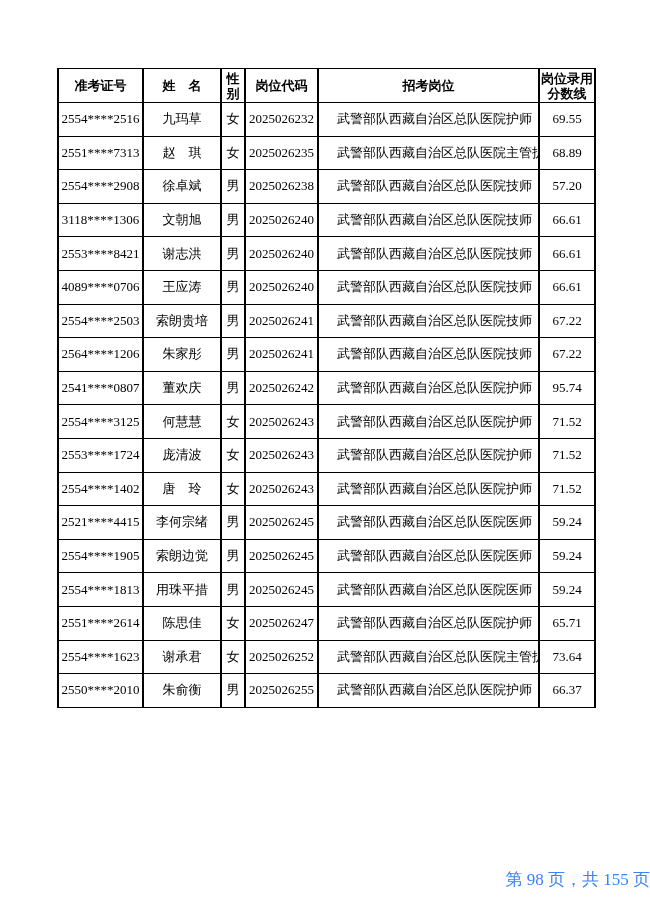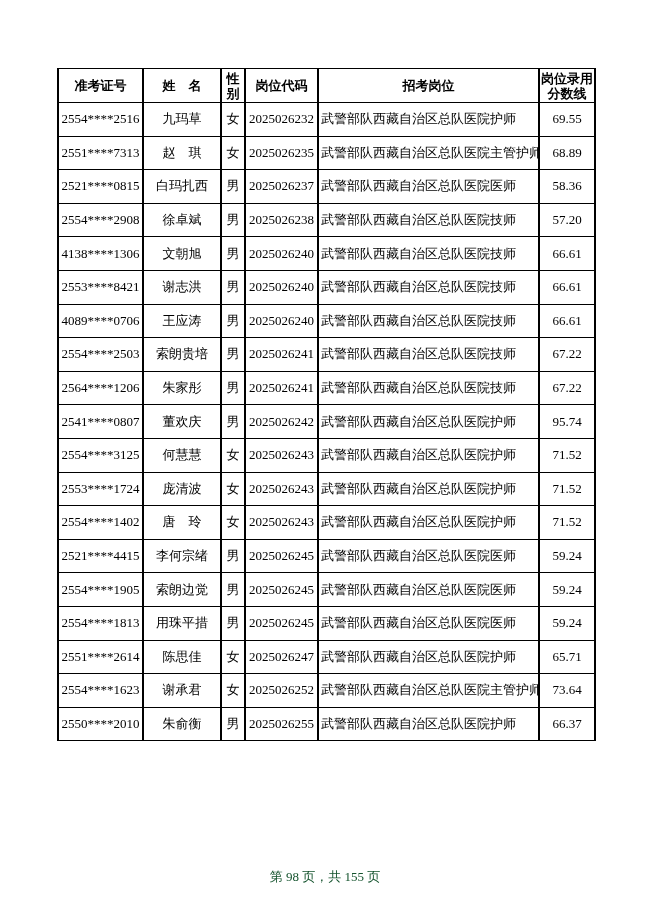--- a/index.html
+++ b/index.html
@@ -48,29 +48,29 @@
   
   col.col-ticket   { width: 85px; }
   col.col-name     { width: 78px; }
   col.col-gender   { width: 24px; }
   col.col-code     { width: 73px; }
   col.col-position { width: 221px; }
   col.col-score    { width: 56px; }
   
   .score-table tbody td.cell-position {
     text-align: left;
-    padding-left: 2px;
+    padding-left: 18px;
   }
   .page-footer {
     position: absolute;
     left: 0; top: 868px;
     width: 650px;
-    text-align: center;
-    font-size: 13px;
-    color: #14532d;
+    text-align: right;
+    font-size: 17px;
+    color: #3b82f6;
   }
 </style>
 </head>
 <body>
 
 <div class="sheet">
   <table class="score-table">
     <colgroup>
         <col class="col-ticket">
         <col class="col-name">
@@ -102,37 +102,29 @@
         </tr>
         <tr>
           <td class="cell-ticket">2551****7313</td>
           <td class="cell-name">赵　琪</td>
           <td class="cell-gender">女</td>
           <td class="cell-code">2025026235</td>
           <td class="cell-position">武警部队西藏自治区总队医院主管护师</td>
           <td class="cell-score">68.89</td>
         </tr>
         <tr>
-          <td class="cell-ticket">2521****0815</td>
-          <td class="cell-name">白玛扎西</td>
-          <td class="cell-gender">男</td>
-          <td class="cell-code">2025026237</td>
-          <td class="cell-position">武警部队西藏自治区总队医院医师</td>
-          <td class="cell-score">58.36</td>
-        </tr>
-        <tr>
           <td class="cell-ticket">2554****2908</td>
           <td class="cell-name">徐卓斌</td>
           <td class="cell-gender">男</td>
           <td class="cell-code">2025026238</td>
           <td class="cell-position">武警部队西藏自治区总队医院技师</td>
           <td class="cell-score">57.20</td>
         </tr>
         <tr>
-          <td class="cell-ticket">4138****1306</td>
+          <td class="cell-ticket">3118****1306</td>
           <td class="cell-name">文朝旭</td>
           <td class="cell-gender">男</td>
           <td class="cell-code">2025026240</td>
           <td class="cell-position">武警部队西藏自治区总队医院技师</td>
           <td class="cell-score">66.61</td>
         </tr>
         <tr>
           <td class="cell-ticket">2553****8421</td>
           <td class="cell-name">谢志洪</td>
           <td class="cell-gender">男</td>

